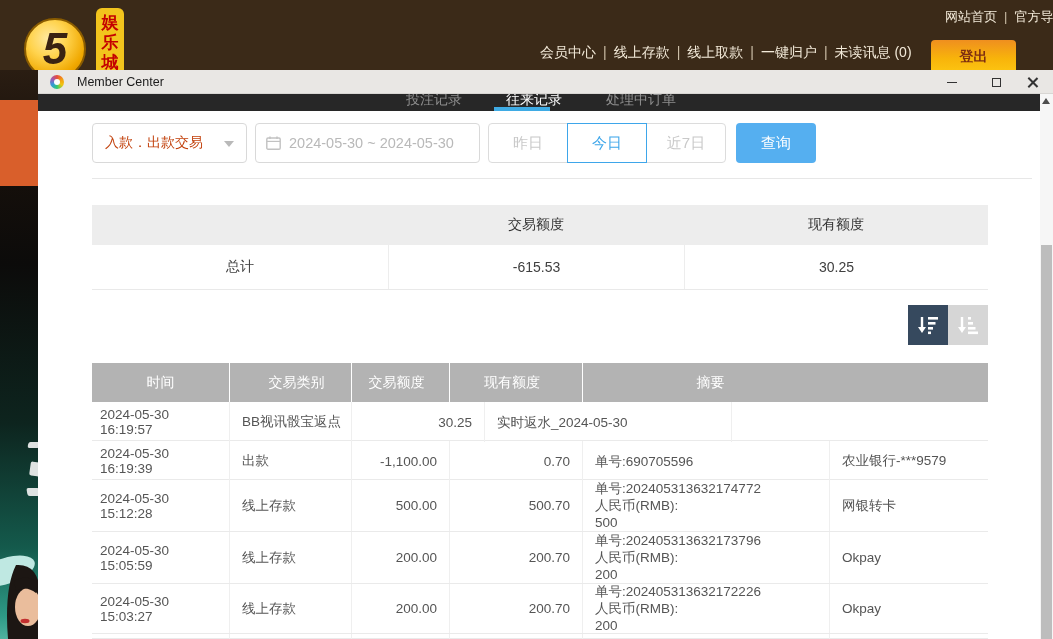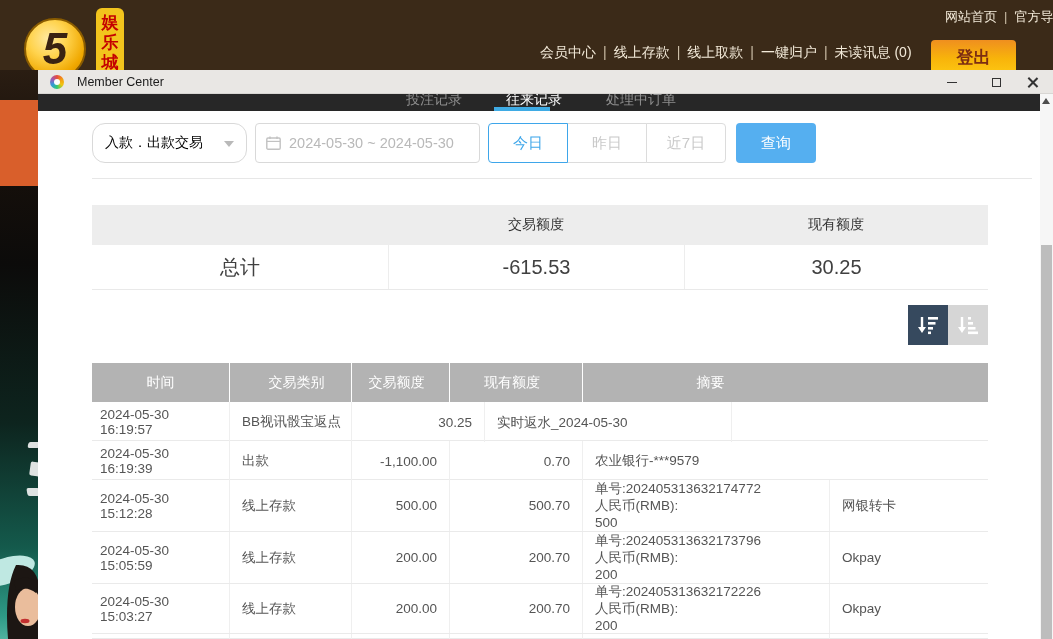--- a/index.html
+++ b/index.html
@@ -22,21 +22,21 @@
       display:flex; flex-direction:column; align-items:center; padding:5px 0 18px 0;
       color:#c40000; font-weight:bold; font-size:17px; line-height:20px; }
   .top-nav { position:absolute; left:945px; top:8px; width:200px; white-space:nowrap;
       color:#f3ead9; font-size:13px; }
   .top-nav span[data-name="top-nav-item"] { cursor:pointer; }
   .top-nav .sep, .user-nav .sep { color:#cdbfa8; margin:0 7px; }
   .user-nav { position:absolute; left:540px; top:44px; white-space:nowrap; color:#f3ead9; font-size:14px; }
   .user-nav span[data-name^="user-nav"] { cursor:pointer; }
   .logout-btn { position:absolute; left:931px; top:40px; width:85px; height:34px; border:none; border-radius:4px;
       background:linear-gradient(180deg,#ef8f1f 0%,#f8b40a 55%,#fdc713 100%);
-      color:#7c2d12; font-size:17px; font-weight:bold; cursor:pointer; }
+      color:#7c2d12; font-size:14px; font-weight:bold; cursor:pointer; }
 
   
   .left-strip { position:absolute; left:0; top:70px; width:40px; height:569px; z-index:1;
       background:linear-gradient(180deg,#2a1d12 0%,#17100b 16%,#0c0b0a 34%,#0d241e 62%,#145a4c 84%,#2e9a86 96%,#4fb3a0 100%); }
   .promo-orange { position:absolute; left:0; top:30px; width:38px; height:86px; background:#d95f2b; }
   .promo-frag { position:absolute; background:#f5f5f5; border-radius:2px; opacity:.9; }
   .promo-woman { position:absolute; left:0; bottom:0; width:40px; height:102px; }
 
   
   .app-window { position:absolute; left:38px; top:70px; width:1015px; height:569px; background:#fff; z-index:2; }
@@ -64,22 +64,22 @@
   
   .scrollbar { position:absolute; right:0; top:24px; width:13px; height:545px; background:#f6f6f6; }
   .sb-up { position:absolute; left:2px; top:4px; width:0; height:0; cursor:pointer;
       border-left:4.5px solid transparent; border-right:4.5px solid transparent; border-bottom:6px solid #4d4d4d; }
   .sb-thumb { position:absolute; left:1px; top:151px; width:11px; height:394px; background:#bdbdbd; cursor:pointer; }
 
   
   .content { position:absolute; left:0; top:41px; width:1002px; height:528px; background:#fff; }
 
   .filter-row { position:absolute; left:54px; top:12px; height:40px; display:flex; }
-  .type-select { width:155px; height:40px; border:1px solid #d9d9d9; border-radius:13px; background:#fff;
-      display:flex; align-items:center; padding:0 12px; font-size:14px; color:#000000; cursor:pointer; position:relative; }
+  .type-select { width:155px; height:40px; border:1px solid #d9d9d9; border-radius:4px; background:#fff;
+      display:flex; align-items:center; padding:0 12px; font-size:14px; color:#c2410c; cursor:pointer; position:relative; }
   .caret-down { position:absolute; right:12px; top:17px; width:0; height:0;
       border-left:5px solid transparent; border-right:5px solid transparent; border-top:6px solid #b9b9b9; }
   .date-input { margin-left:8px; width:225px; height:40px; border:1px solid #d9d9d9; border-radius:4px; background:#fff;
       display:flex; align-items:center; padding:0 10px; font-size:14.5px; color:#b9b9b9; cursor:text; }
   .cal-icon { width:15px; height:14px; margin-right:8px; flex:0 0 auto; }
   .quick-group { margin-left:8px; display:flex; }
   .quick-btn { width:80px; height:40px; background:#fff; border:1px solid #dcdcdc; font-size:15px; color:#c9c9c9;
       cursor:pointer; margin-left:-1px; }
   .quick-btn:first-child { border-radius:4px 0 0 4px; margin-left:0; }
   .quick-btn:last-child { border-radius:0 4px 4px 0; }
@@ -87,21 +87,21 @@
   .search-btn { margin-left:10px; width:80px; height:40px; border:none; border-radius:4px;
       background:#55aff0; color:#fff; font-size:15px; cursor:pointer; }
 
   .divider { position:absolute; left:54px; right:8px; top:67px; height:1px; background:#e7e7e7; }
 
   
   .summary-table { position:absolute; left:54px; top:94px; width:896px; }
   .sum-head { display:flex; height:40px; background:#ededed; align-items:center; }
   .sum-head div { font-size:14px; color:#333; text-align:center; }
   .sum-body { display:flex; height:45px; background:#fff; align-items:center; border-bottom:1px solid #e9e9e9; }
-  .sum-body div { font-size:20px; color:#404040; text-align:center; }
+  .sum-body div { font-size:14px; color:#404040; text-align:center; }
   .sc1 { width:296px; } .sc2 { width:296px; border-left:1px solid #ededed; } .sc3 { width:304px; border-left:1px solid #ededed; }
   .sum-head .sc2,.sum-head .sc3 { border-left:none; height:100%; display:flex; align-items:center; justify-content:center; }
   .sum-body .sc2,.sum-body .sc3 { height:100%; display:flex; align-items:center; justify-content:center; }
   .sum-body .sc1 { height:100%; display:flex; align-items:center; justify-content:center; }
 
   
   .sort-group { position:absolute; right:52px; top:194px; display:flex; }
   .sort-btn { width:40px; height:40px; display:flex; align-items:center; justify-content:center; cursor:pointer; }
   .sort-desc { background:#36495e; }
   .sort-asc { background:#d6d6d6; }
@@ -202,22 +202,22 @@
         <div class="date-input" data-name="date-range-input">
           <svg class="cal-icon" viewBox="0 0 15 14" data-name="calendar-icon">
             <rect x="0.8" y="2" width="13.4" height="11.2" rx="1.2" fill="none" stroke="#c2c2c2" stroke-width="1.4"></rect>
             <line x1="0.8" y1="5.4" x2="14.2" y2="5.4" stroke="#c2c2c2" stroke-width="1.2"></line>
             <line x1="4" y1="0.4" x2="4" y2="3" stroke="#c2c2c2" stroke-width="1.4"></line>
             <line x1="11" y1="0.4" x2="11" y2="3" stroke="#c2c2c2" stroke-width="1.4"></line>
           </svg>
           <span data-name="date-range-value">2024-05-30 ~ 2024-05-30</span>
         </div>
         <div class="quick-group" data-name="quick-date-buttons">
+          <button class="quick-btn" data-name="yesterday-button">昨日</button>
           <button class="quick-btn active" data-name="today-button">今日</button>
-          <button class="quick-btn" data-name="yesterday-button">昨日</button>
           <button class="quick-btn" data-name="last7days-button">近7日</button>
         </div>
         <button class="search-btn" data-name="search-button">查询</button>
       </div>
 
       <div class="divider" data-name="divider"></div>
 
       <div class="summary-table" data-name="summary-table">
         <div class="sum-head" data-name="summary-header-row">
           <div class="sc1" data-name="summary-header-empty"></div>
@@ -269,20 +269,21 @@
           <div class="c4" data-name="cell-balance">30.25</div>
           <div class="c5" data-name="cell-summary">实时返水_2024-05-30</div>
           <div class="c6" data-name="cell-remark"></div>
         </div>
 
         <div class="rt-row h39" data-name="table-row">
           <div class="c1" data-name="cell-time">2024-05-30 16:19:39</div>
           <div class="c2" data-name="cell-type">出款</div>
           <div class="c3" data-name="cell-amount">-1,100.00</div>
           <div class="c4" data-name="cell-balance">0.70</div>
+          <div class="c5" data-name="cell-summary">单号:690705596</div>
           <div class="c6" data-name="cell-remark">农业银行-***9579</div>
         </div>
 
         <div class="rt-row h52" data-name="table-row">
           <div class="c1" data-name="cell-time">2024-05-30 15:12:28</div>
           <div class="c2" data-name="cell-type">线上存款</div>
           <div class="c3" data-name="cell-amount">500.00</div>
           <div class="c4" data-name="cell-balance">500.70</div>
           <div class="c5" data-name="cell-summary">单号:202405313632174772
 人民币(RMB):

